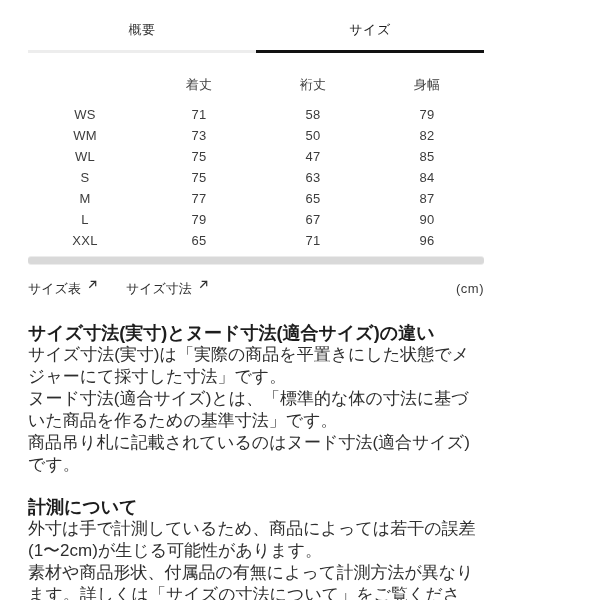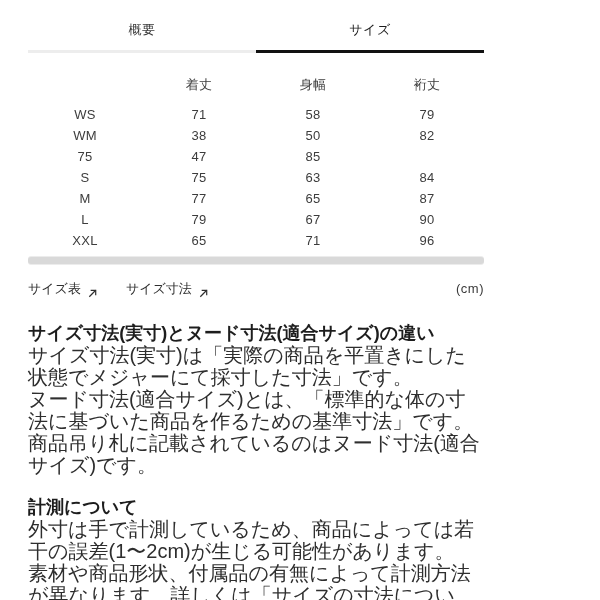--- a/index.html
+++ b/index.html
@@ -81,21 +81,21 @@
   .links-row {
     margin-top: 14px;
     display: flex;
     align-items: center;
     font-size: 13px;
     line-height: 20px;
     color: #2e2e2e;
   }
   .ext-link {
     display: inline-flex;
-    align-items: flex-end;
+    align-items: flex-start;
     gap: 6px;
     margin-right: 28px;
     cursor: pointer;
     text-decoration: none;
     color: #2e2e2e;
   }
   .ext-link svg {
     display: block;
   }
   .unit {
@@ -112,58 +112,59 @@
   }
   .section h3 {
     margin: 0;
     font-size: 18px;
     font-weight: bold;
     color: #1d1d1d;
     line-height: 22px;
   }
   .section p {
     margin: 0;
-    font-size: 20px;
+    font-size: 17px;
     line-height: 22px;
     color: #2e2e2e;
     overflow-wrap: break-word;
     word-break: break-all;
   }
 </style>
 </head>
 <body>
 
 <div class="page">
 
   <div class="tabs">
     <div class="tab">概要</div>
     <div class="tab active">サイズ</div>
   </div>
 
   <div class="size-table">
     <div class="thead">
       <div class="cell"></div>
       <div class="cell">着丈</div>
+      <div class="cell">裄丈</div>
       <div class="cell">身幅</div>
-      <div class="cell">裄丈</div>
     </div>
     <div class="rows">
         <div class="trow">
           <div class="cell">WS</div>
           <div class="cell">71</div>
           <div class="cell">58</div>
           <div class="cell">79</div>
         </div>
         <div class="trow">
           <div class="cell">WM</div>
-          <div class="cell">38</div>
+          <div class="cell">73</div>
           <div class="cell">50</div>
           <div class="cell">82</div>
         </div>
         <div class="trow">
+          <div class="cell">WL</div>
           <div class="cell">75</div>
           <div class="cell">47</div>
           <div class="cell">85</div>
         </div>
         <div class="trow">
           <div class="cell">S</div>
           <div class="cell">75</div>
           <div class="cell">63</div>
           <div class="cell">84</div>
         </div>

